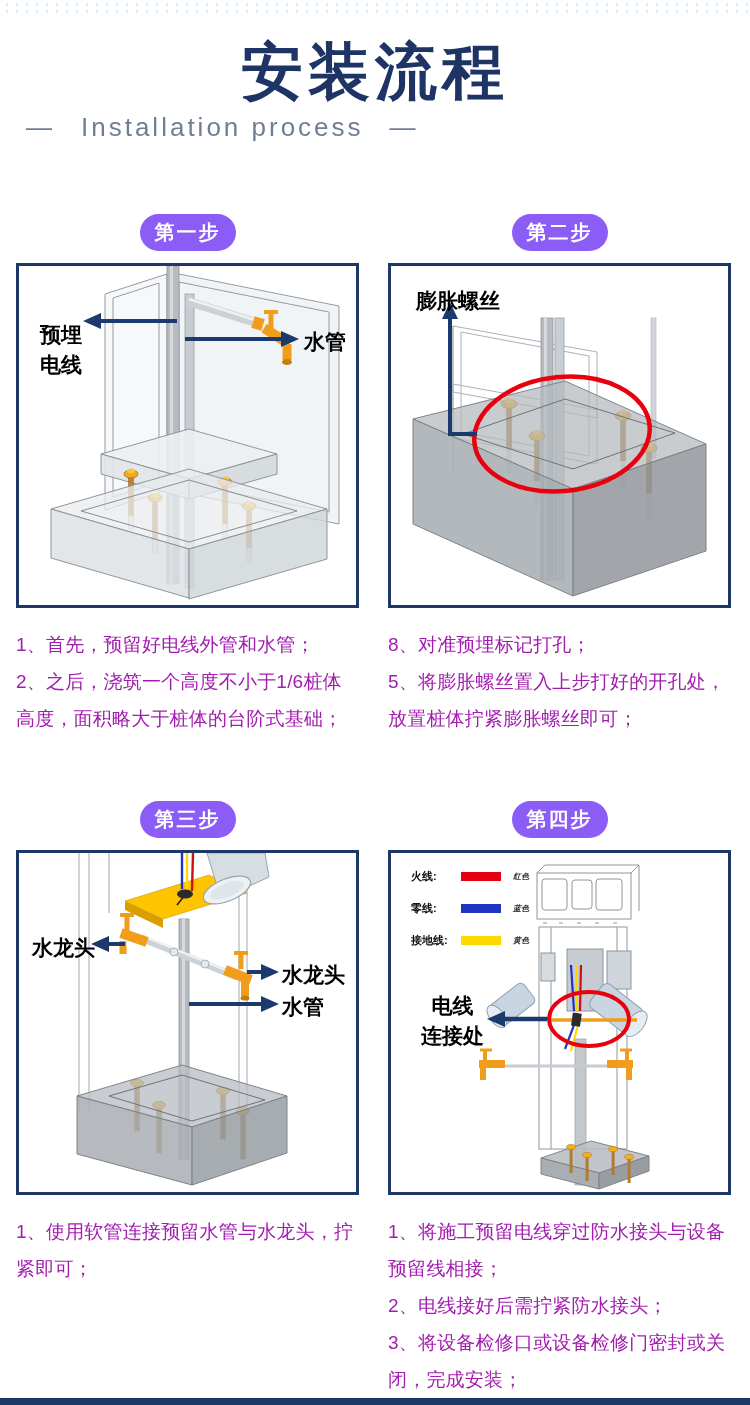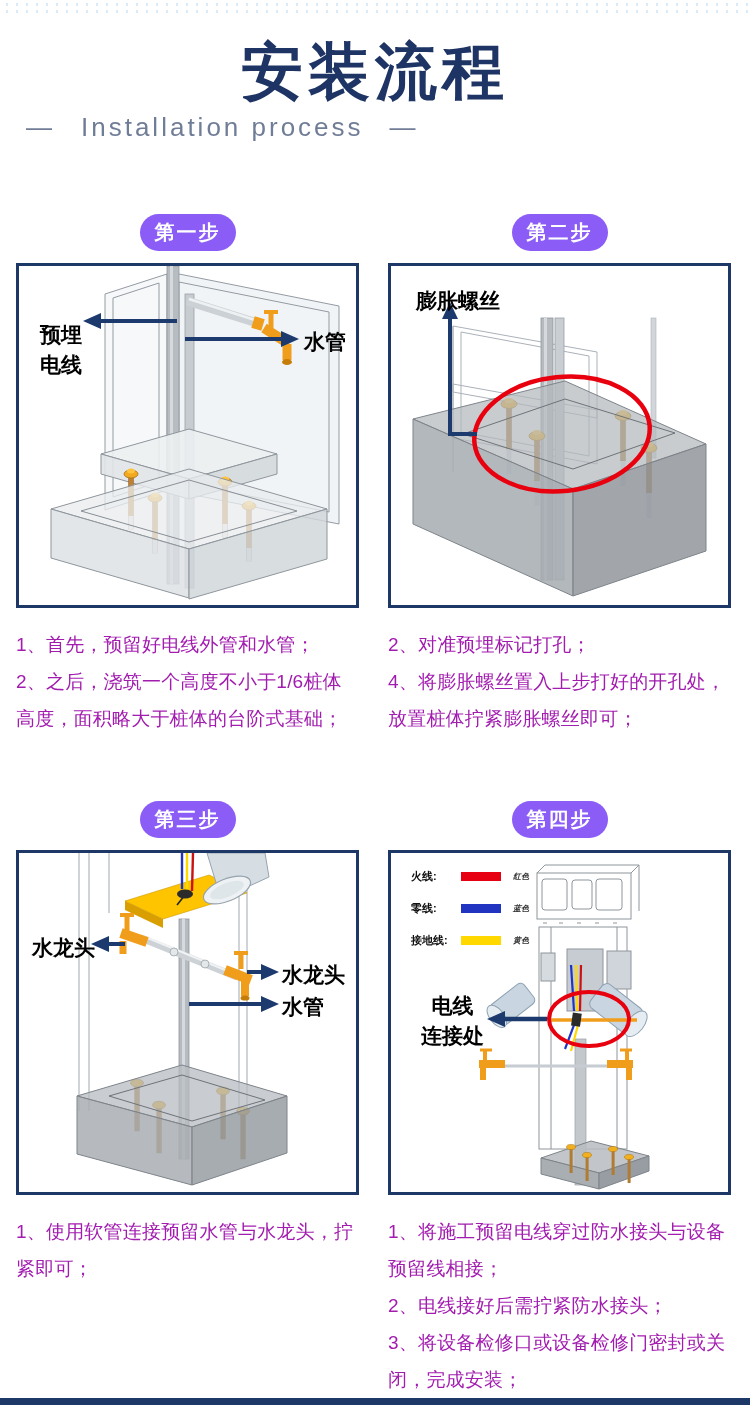--- a/index.html
+++ b/index.html
@@ -209,22 +209,22 @@
         <ellipse cx="171" cy="168" rx="88" ry="57" fill="none" stroke="#e8000f" stroke-width="4.5" transform="rotate(-6 171 168)"></ellipse>
 
         <g>
           <polyline points="59,50 59,168 86,168" fill="none" stroke="#1c3a6e" stroke-width="4"></polyline>
           <polygon points="59,36 51,53 67,53" fill="#1c3a6e"></polygon>
         </g>
       </svg>
       <div class="plabel" style="left:25px;top:20px;">膨胀螺丝</div>
     </div>
     <div class="notes">
-      <p>2、对准预埋标记打孔；</p>
-      <p>4、将膨胀螺丝置入上步打好的开孔处，放置桩体拧紧膨胀螺丝即可；</p>
+      <p>8、对准预埋标记打孔；</p>
+      <p>5、将膨胀螺丝置入上步打好的开孔处，放置桩体拧紧膨胀螺丝即可；</p>
     </div>
   </section>
 
   <section class="step">
     <div class="badge">第三步</div>
     <div class="panel">
       <svg viewBox="0 0 337 339">
 
         <g stroke="#b0b7bd" stroke-width="1.2">
           <line x1="60" y1="0" x2="60" y2="258"></line>

